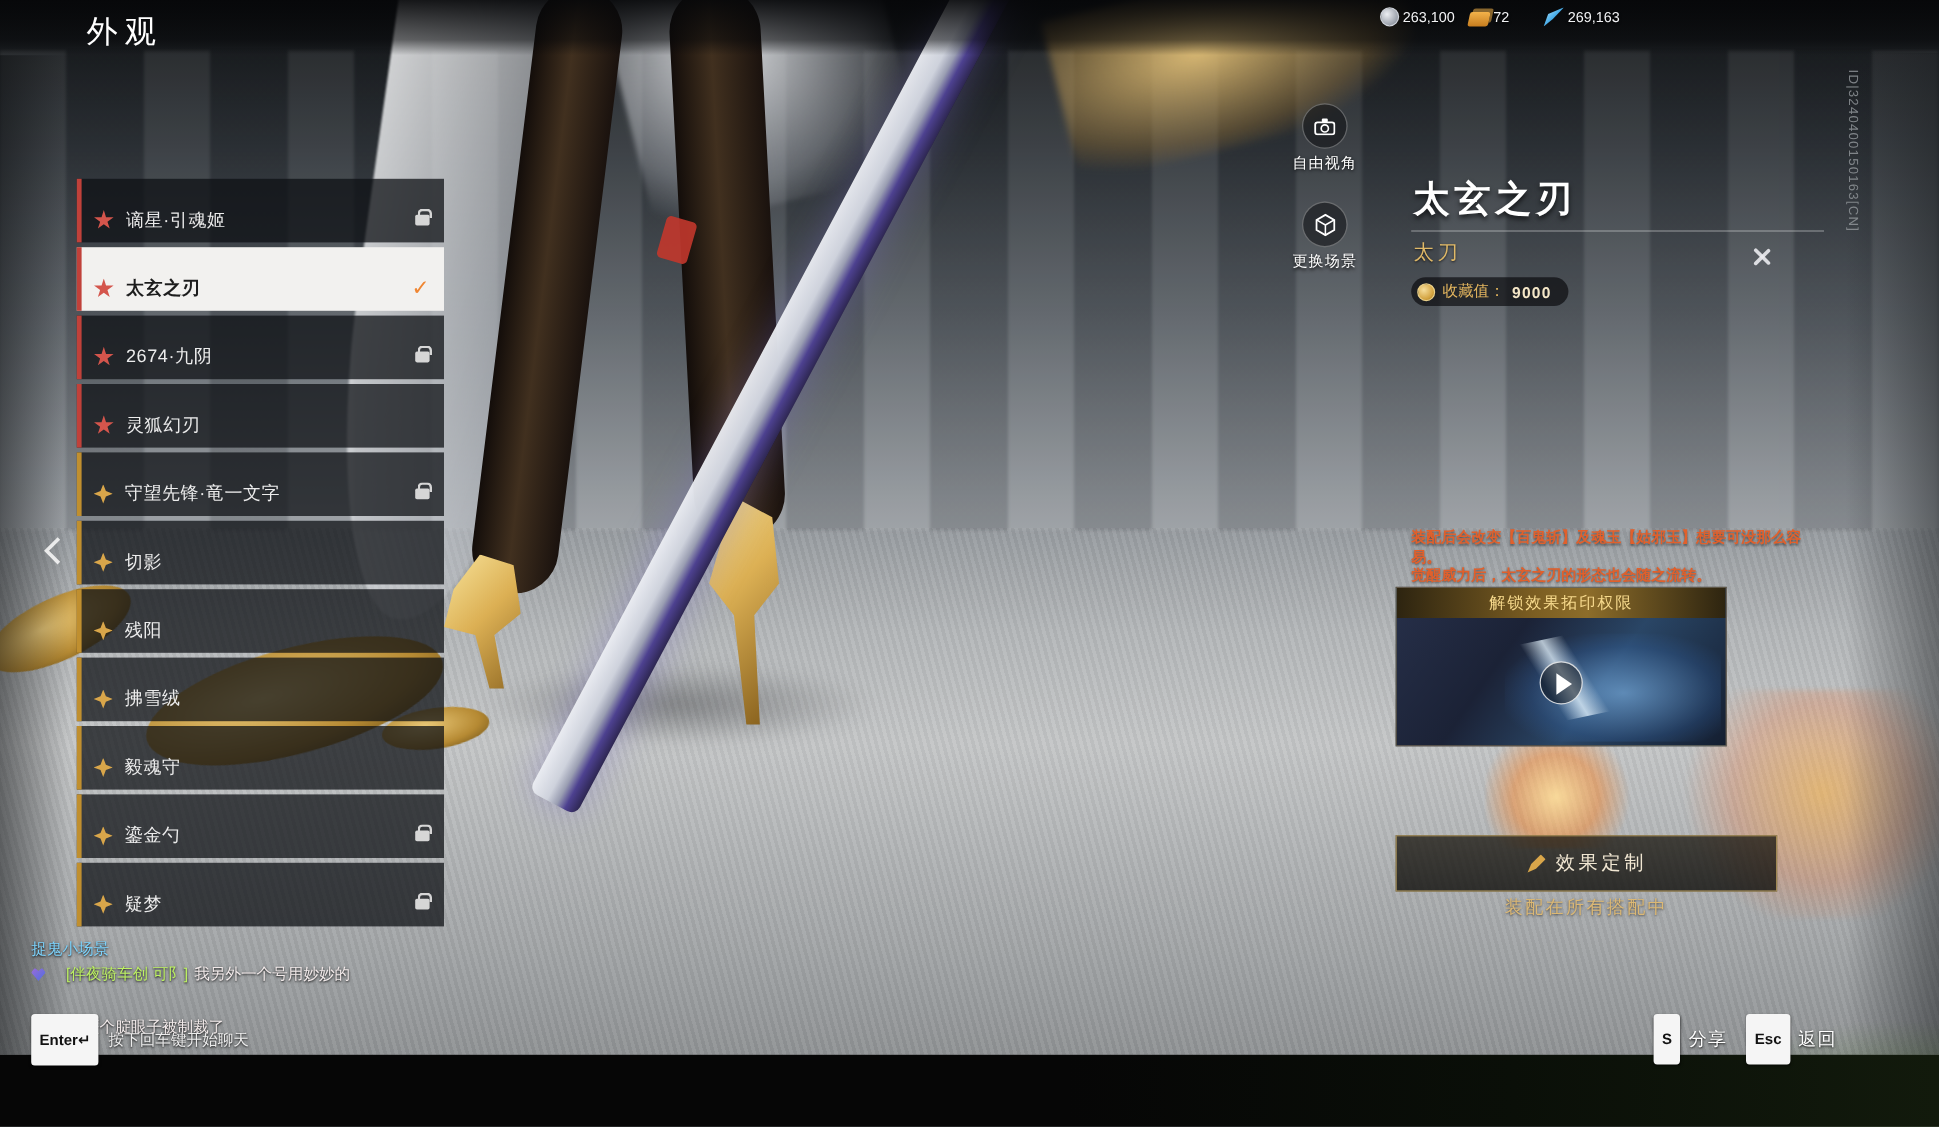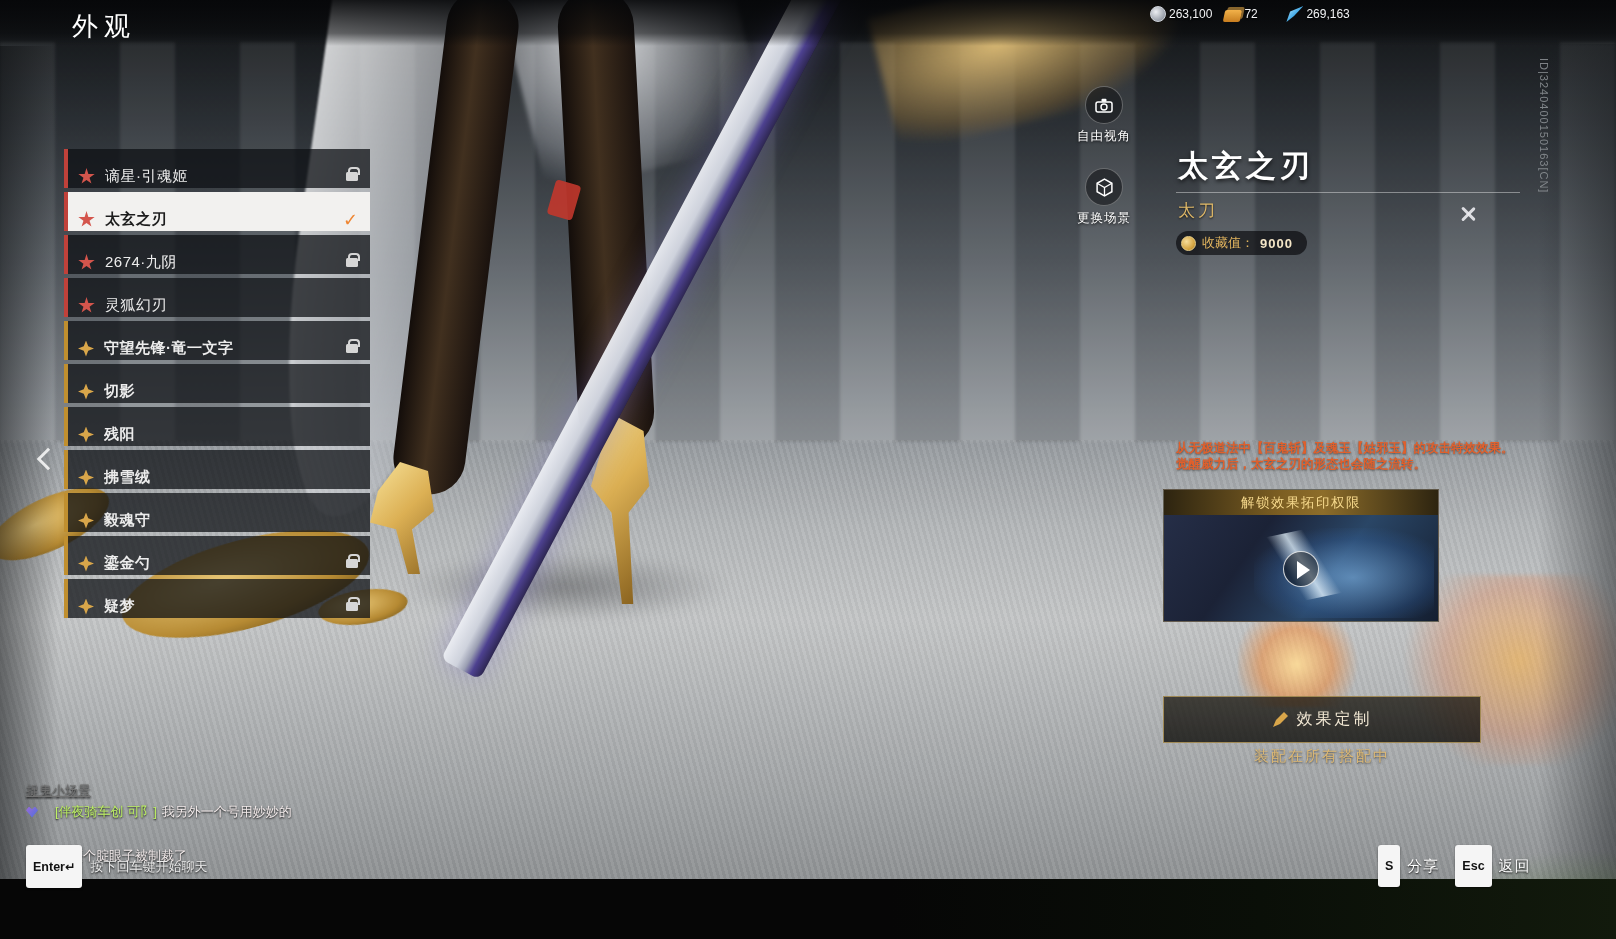--- a/index.html
+++ b/index.html
@@ -76,24 +76,24 @@
   .coin-icon { width:16px; height:16px; border-radius:50%;
     background:radial-gradient(circle at 35% 35%, #eceef2, #9aa0aa 70%, #6b707a); border:1px solid #cfd3da; }
   .ticket-icon { width:17px; height:12px; background:linear-gradient(#f2b24a,#c77d1f);
     transform:skewX(-12deg); border-radius:2px; box-shadow:2px -3px 0 rgba(242,178,74,.55); margin-top:3px; }
   .jade-icon { width:17px; height:16px;
     background:linear-gradient(135deg,#c4ecff,#3fa9e8 55%,#1c6fa8);
     clip-path:polygon(0 100%, 22% 35%, 100% 0, 45% 62%); }
 
   
   .skin-list { position:absolute; left:64px; top:149px; width:306px; display:flex; flex-direction:column; gap:4px; }
-  .skin-item { height:39px; display:flex; align-items:center; padding:16px 12px 0 10px;
+  .skin-item { height:53px; display:flex; align-items:center; padding:16px 12px 0 10px;
     background:rgba(14,16,20,.74); border-left:4px solid #6d28d9; cursor:pointer; }
   .skin-item.red  { border-left-color:#c0413a; }
-  .skin-item.gold { border-left-color:#c08f2f;font-weight:bold; }
+  .skin-item.gold { border-left-color:#c08f2f; }
   .skin-item.selected { background:#f2f1ef; }
   .skin-item.selected .skin-label { color:#1d1d1d; font-weight:bold; }
   .skin-label { color:#ececec; font-size:15px; margin-left:10px; letter-spacing:.5px; flex:1;
     white-space:nowrap; overflow:hidden; text-overflow:ellipsis; }
   .tier-icon-red { width:17px; height:17px; background:#d4554c; flex:0 0 auto;
     clip-path:polygon(50% 0%,61% 35%,98% 35%,68% 57%,79% 91%,50% 70%,21% 91%,32% 57%,2% 35%,39% 35%); }
   .tier-icon-gold { width:16px; height:16px; background:#d9a64a; flex:0 0 auto;
     clip-path:polygon(50% 0,64% 36%,100% 50%,64% 64%,50% 100%,36% 64%,0 50%,36% 36%); }
   .lock { position:relative; width:12px; height:9px; background:#d6d6d6; border-radius:1.5px; margin-left:auto; flex:0 0 auto; }
   .lock::before { content:""; position:absolute; top:-5px; left:2px; width:8px; height:6px;
@@ -154,21 +154,21 @@
 
   .customize-btn { position:absolute; left:1163px; top:696px; width:318px; height:47px;
     display:flex; align-items:center; justify-content:center; gap:9px; cursor:pointer;
     background:linear-gradient(180deg, rgba(34,31,24,.8), rgba(15,14,11,.8));
     border:1px solid rgba(195,165,98,.75); }
   .customize-label { color:#f0e6d2; font-size:16px; letter-spacing:3px; }
   .equip-status { position:absolute; left:1163px; top:747px; width:318px; text-align:center;
     color:#dcb874; font-size:15px; letter-spacing:2px; text-shadow:0 1px 2px rgba(0,0,0,.6); }
 
   
-  .chat-scene { position:absolute; left:26px; top:782px; color:#737373; font-size:13px; text-shadow:0 1px 2px #000;text-decoration:underline; }
+  .chat-scene { position:absolute; left:26px; top:782px; color:#7dd3fc; font-size:13px; text-shadow:0 1px 2px #000; }
   .chat-line { position:absolute; left:26px; top:803px; display:flex; align-items:center; gap:5px;
     font-size:13px; text-shadow:0 1px 2px #000; }
   .chat-channel-icon { width:12px; height:11px; background:linear-gradient(135deg,#9b6bd8,#4a6ee0);
     clip-path:polygon(50% 100%, 0 35%, 25% 0, 50% 25%, 75% 0, 100% 35%); }
   .chat-sender { color:#bef264;padding-left:12px; }
   .chat-text { color:#f2eaea; }
   .chat-line2 { position:absolute; left:44px; top:847px; color:#f2eaea; font-size:13px; text-shadow:0 1px 2px #000; }
   .enter-hint { position:absolute; left:26px; top:845px; display:flex; align-items:center; gap:8px; }
   .keycap { background:#f5f5f5; color:#121212; font-weight:bold; font-size:12.5px; border-radius:3px;
     padding:14px 7px; box-shadow:0 1px 2px rgba(0,0,0,.5); }
@@ -304,21 +304,21 @@
   <div class="crossed-icon"></div>
 
   <div class="collection-badge">
     <span class="collect-coin"></span>
     <span class="collect-label">收藏值：</span>
     <span class="collect-value">9000</span>
   </div>
 
 
   <div class="warnings">
-    <div>从无极道法中【百鬼斩】及魂玉【姑邪玉】的攻击特效效果。</div>
+    <div>装配后会改变【百鬼斩】及魂玉【姑邪玉】想要可没那么容易。</div>
     <div>觉醒威力后，太玄之刃的形态也会随之流转。</div>
   </div>
 
   <div class="video-box">
     <div class="video-header">
       <span class="video-title">解锁效果拓印权限</span>
     </div>
     <div class="video-glow"></div>
     <div class="video-streak"></div>
     <div class="play-button">

